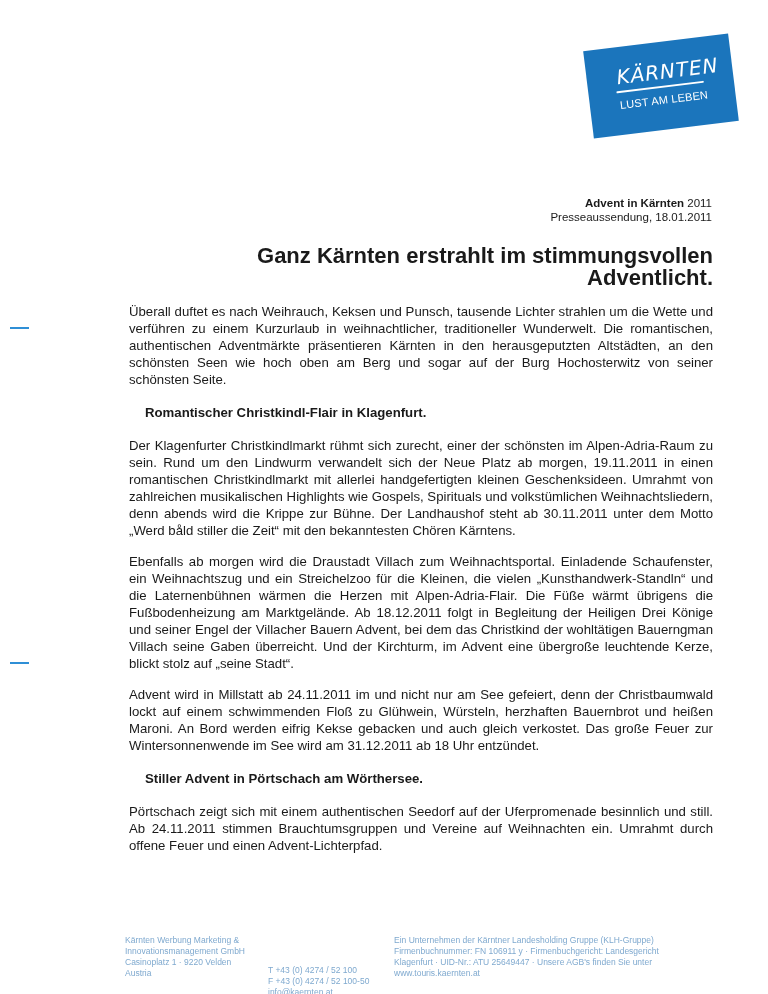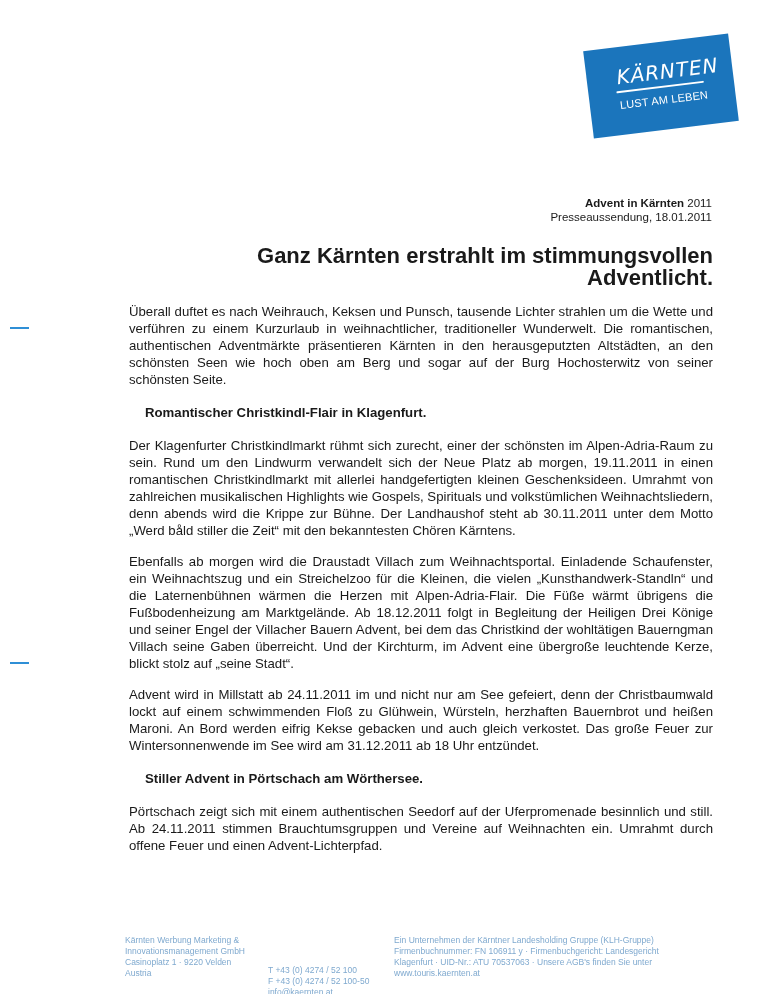--- a/index.html
+++ b/index.html
@@ -77,16 +77,16 @@
   </div>
   <div class="col c2">
     <div>T +43 (0) 4274 / 52 100</div>
     <div>F +43 (0) 4274 / 52 100-50</div>
     <div>info@kaernten.at</div>
     <div class="web">www.kaernten.at</div>
   </div>
   <div class="col c3">
     <div>Ein Unternehmen der Kärntner Landesholding Gruppe (KLH-Gruppe)</div>
     <div>Firmenbuchnummer: FN 106911 y · Firmenbuchgericht: Landesgericht</div>
-    <div>Klagenfurt · UID-Nr.: ATU 70537063 · Unsere AGB's finden Sie unter</div>
+    <div>Klagenfurt · UID-Nr.: ATU 25649447 · Unsere AGB's finden Sie unter</div>
     <div>www.touris.kaernten.at</div>
   </div>
 </div>
 
 </body></html>

